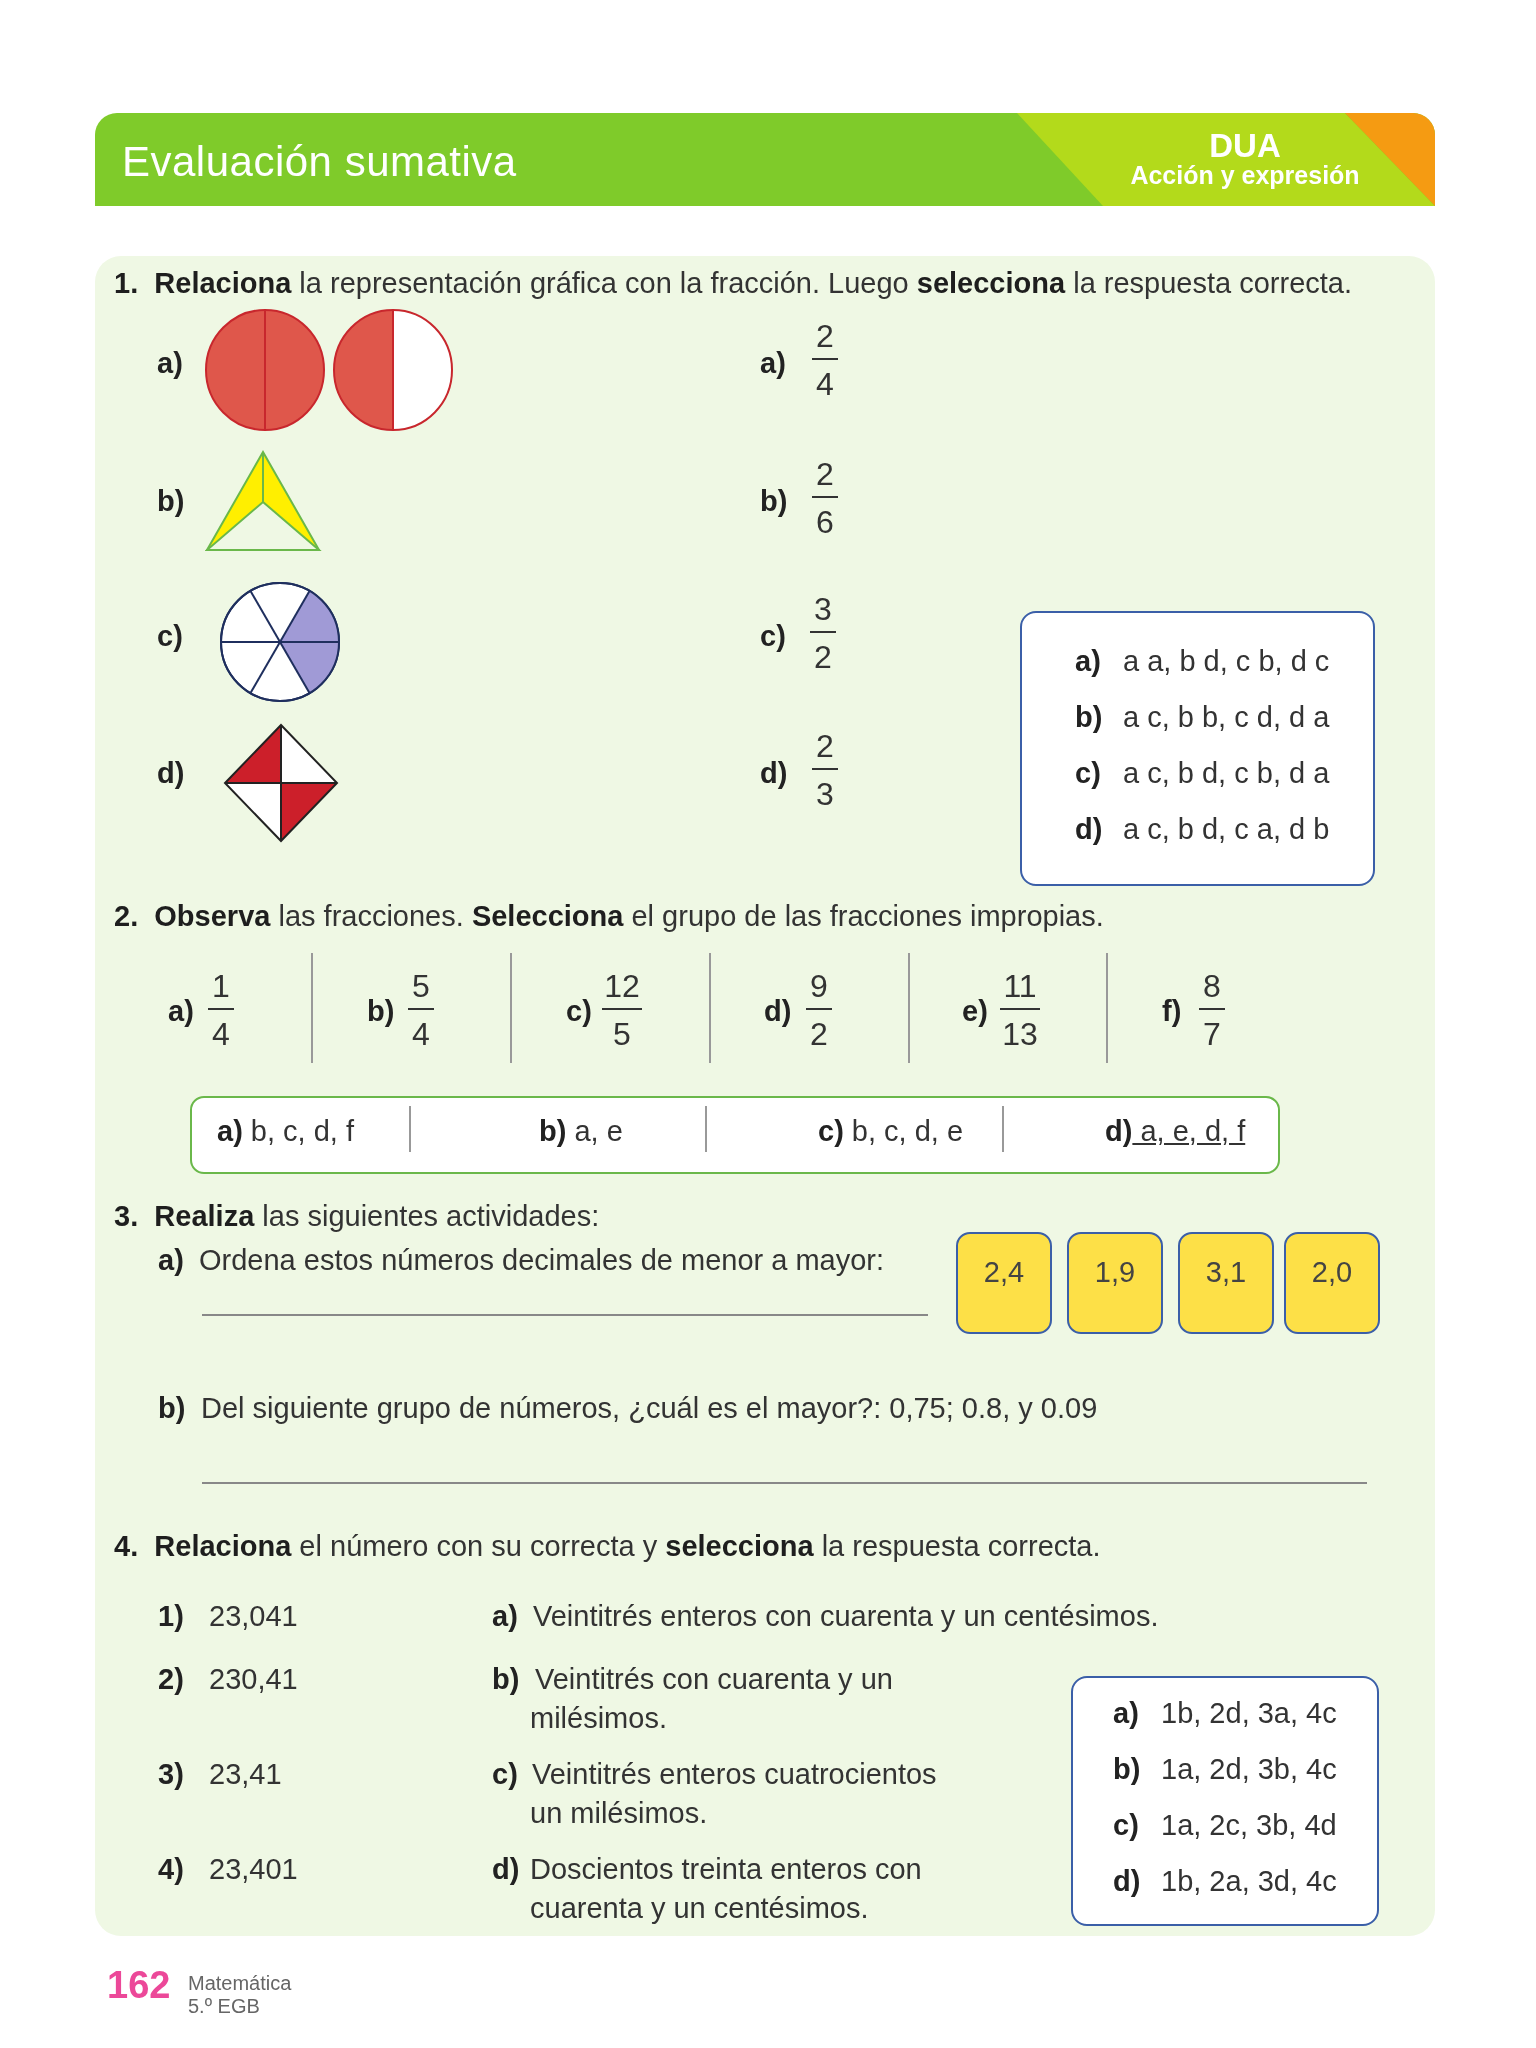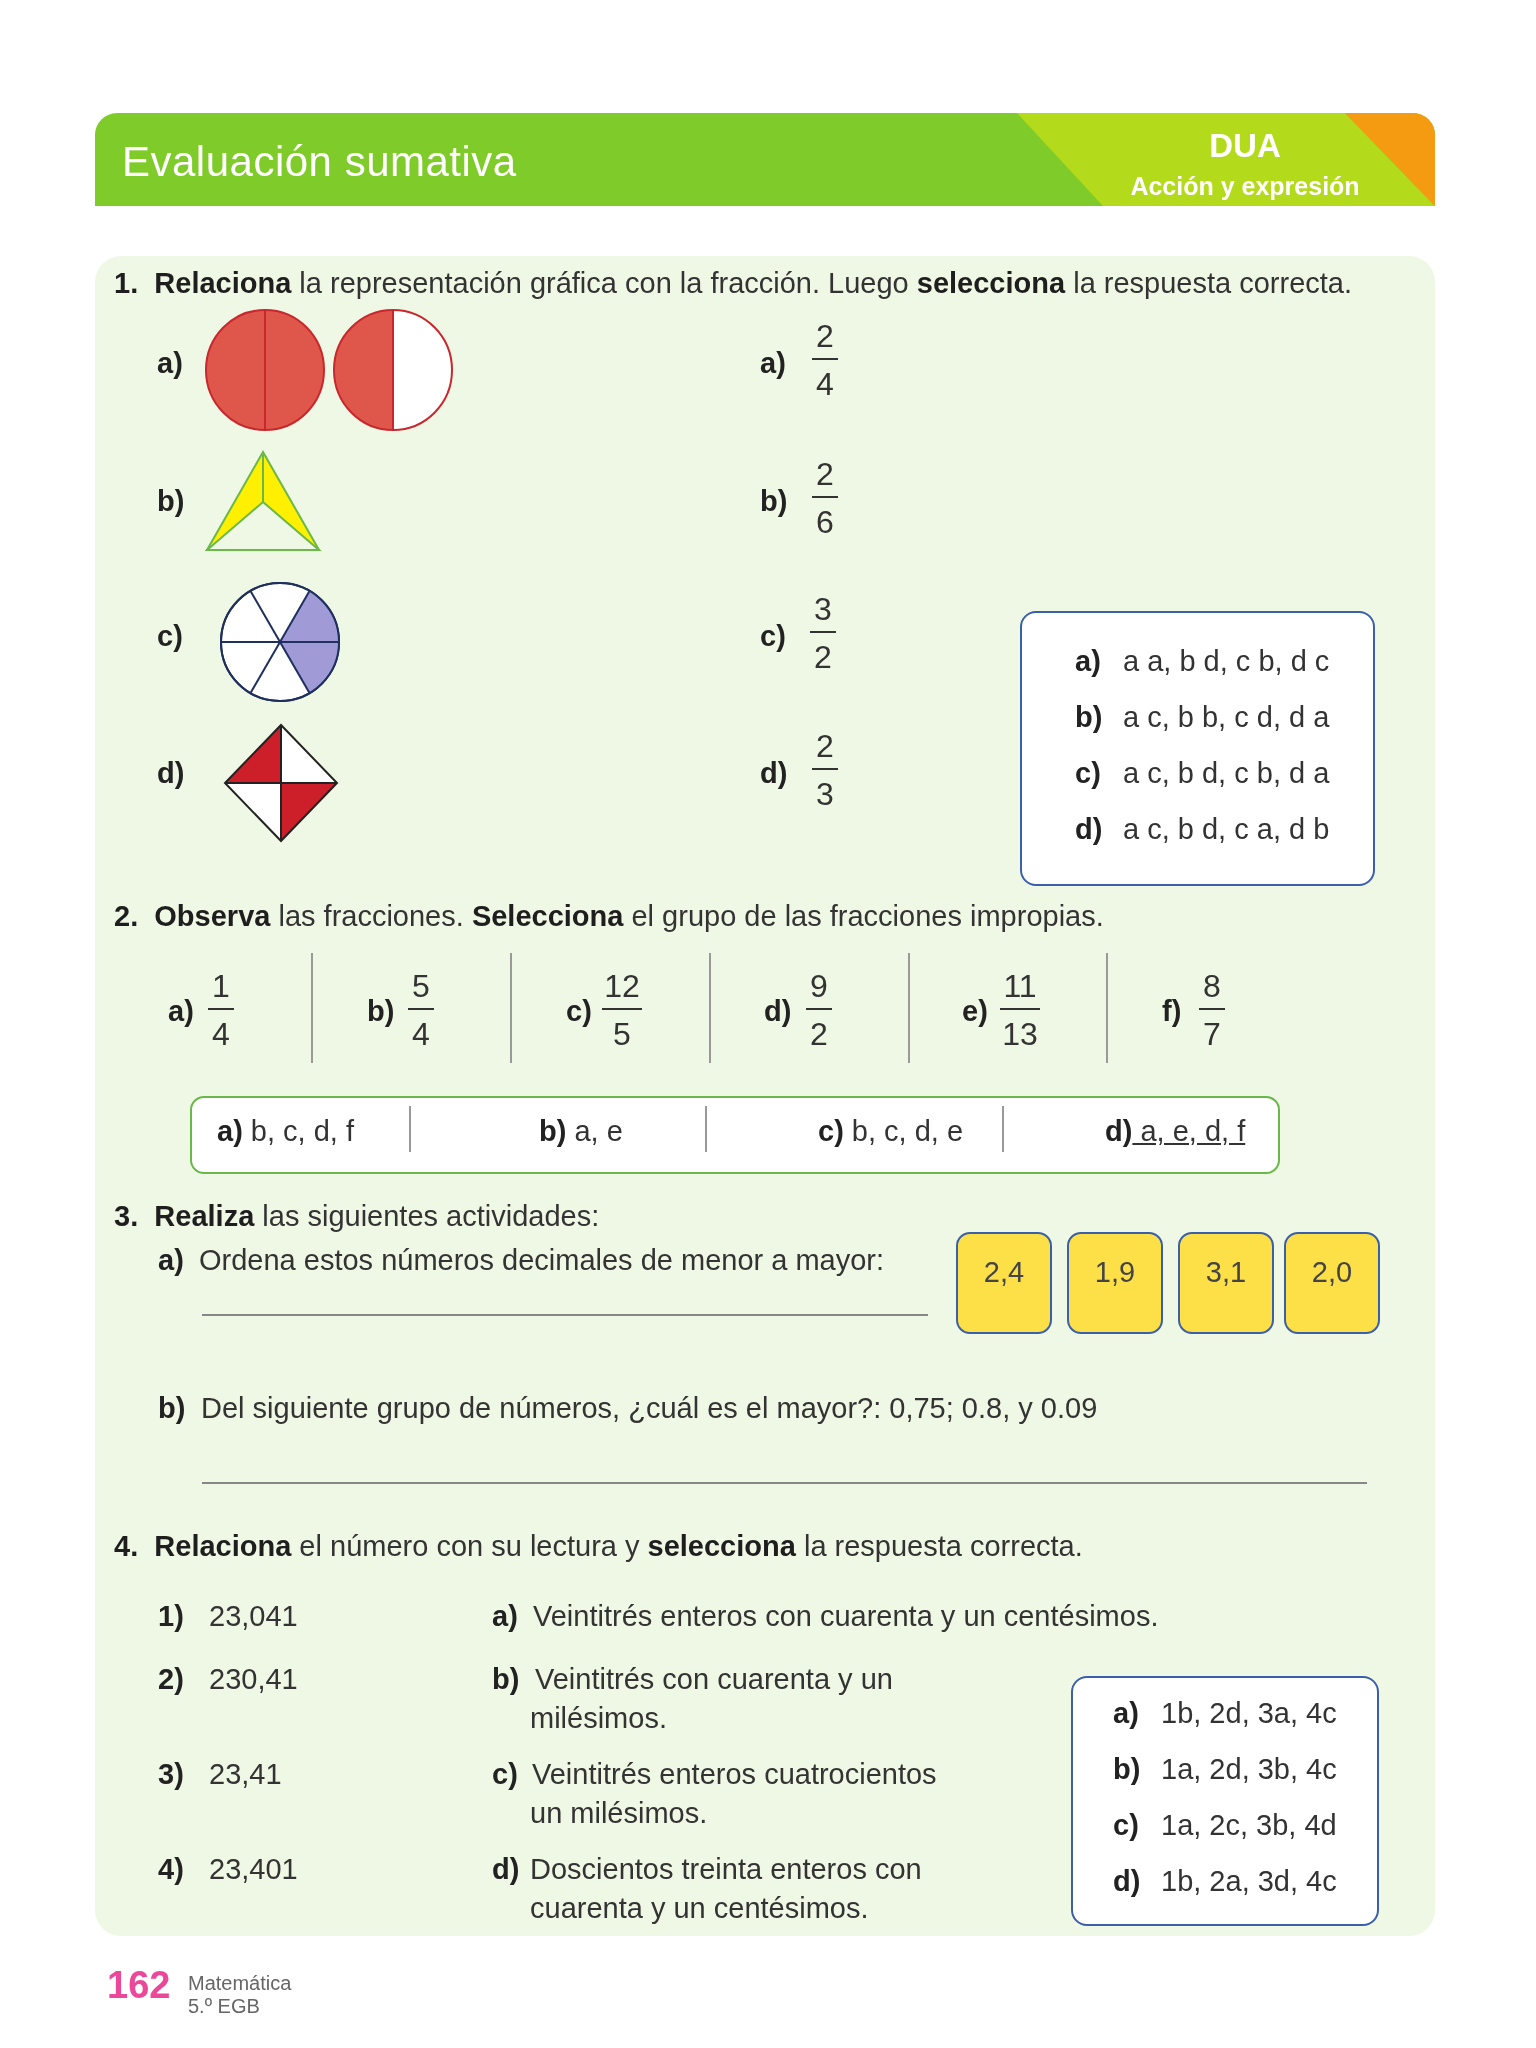--- a/index.html
+++ b/index.html
@@ -6,21 +6,21 @@
   html, body { width: 1536px; height: 2048px; background: #ffffff; }
   body { position: relative; font-family: "Liberation Sans", "DejaVu Sans", sans-serif; color: #2b2b2b; overflow: hidden; }
 
   
   .banner { position: absolute; left: 95px; top: 113px; width: 1340px; height: 93px; border-radius: 22px 22px 0 0; overflow: hidden; background: #7fcb2a; }
   .banner .lime { position: absolute; top: 0; left: 0; width: 100%; height: 100%; background: #b3da1b; clip-path: polygon(922px 0, 1250px 0, 1340px 93px, 1008px 93px); }
   .banner .orange { position: absolute; top: 0; left: 0; width: 100%; height: 100%; background: #f59b12; clip-path: polygon(1250px 0, 1340px 0, 1340px 93px); }
   .banner .title { position: absolute; left: 27px; top: 25px; font-size: 42px; color: #fff; letter-spacing: 0.5px; }
   .banner .dua { position: absolute; left: 1020px; top: 16px; width: 260px; text-align: center; color: #fff; font-weight: bold; line-height: 1; }
   .banner .dua .t1 { font-size: 33px; }
-  .banner .dua .t2 { font-size: 25px; margin-top: 12px; }
+  .banner .dua .t2 { font-size: 25px; margin-top: 1px; }
 
   
   .panel { position: absolute; left: 95px; top: 256px; width: 1340px; height: 1680px; background: #eff8e4; border-radius: 26px; }
 
   .qtitle { position: absolute; font-size: 29px; color: #333; white-space: nowrap; }
   .qtitle b { color: #1e1e1e; }
   .lbl { position: absolute; font-size: 29px; font-weight: bold; color: #222; }
   .txt { position: absolute; font-size: 29px; color: #333; white-space: nowrap; }
 
   .frac { position: absolute; display: flex; flex-direction: column; align-items: center; font-size: 32px; color: #333; line-height: 1; }
@@ -207,21 +207,21 @@
 <div class="num-card" style="left:1284px; top:1232px;">2,0</div>
 
 <div class="line" style="left:202px; top:1314px; width:726px;"></div>
 
 <div class="lbl" style="left:158px; top:1392px;">b)</div>
 <div class="txt" style="left:201px; top:1392px;">Del siguiente grupo de números, ¿cuál es el mayor?:  0,75; 0.8, y 0.09</div>
 
 <div class="line" style="left:202px; top:1482px; width:1165px;"></div>
 
 <div class="qtitle" style="left:114px; top:1530px;">
-  <b>4.</b>&nbsp; <b>Relaciona</b><span> el número con su lectura y </span><b>selecciona</b><span> la respuesta correcta.</span>
+  <b>4.</b>&nbsp; <b>Relaciona</b><span> el número con su correcta y </span><b>selecciona</b><span> la respuesta correcta.</span>
 </div>
 
 <div class="lbl" style="left:158px; top:1600px;">1)</div>
 <div class="txt" style="left:209px; top:1600px;">23,041</div>
 <div class="lbl" style="left:158px; top:1663px;">2)</div>
 <div class="txt" style="left:209px; top:1663px;">230,41</div>
 <div class="lbl" style="left:158px; top:1758px;">3)</div>
 <div class="txt" style="left:209px; top:1758px;">23,41</div>
 <div class="lbl" style="left:158px; top:1853px;">4)</div>
 <div class="txt" style="left:209px; top:1853px;">23,401</div>

